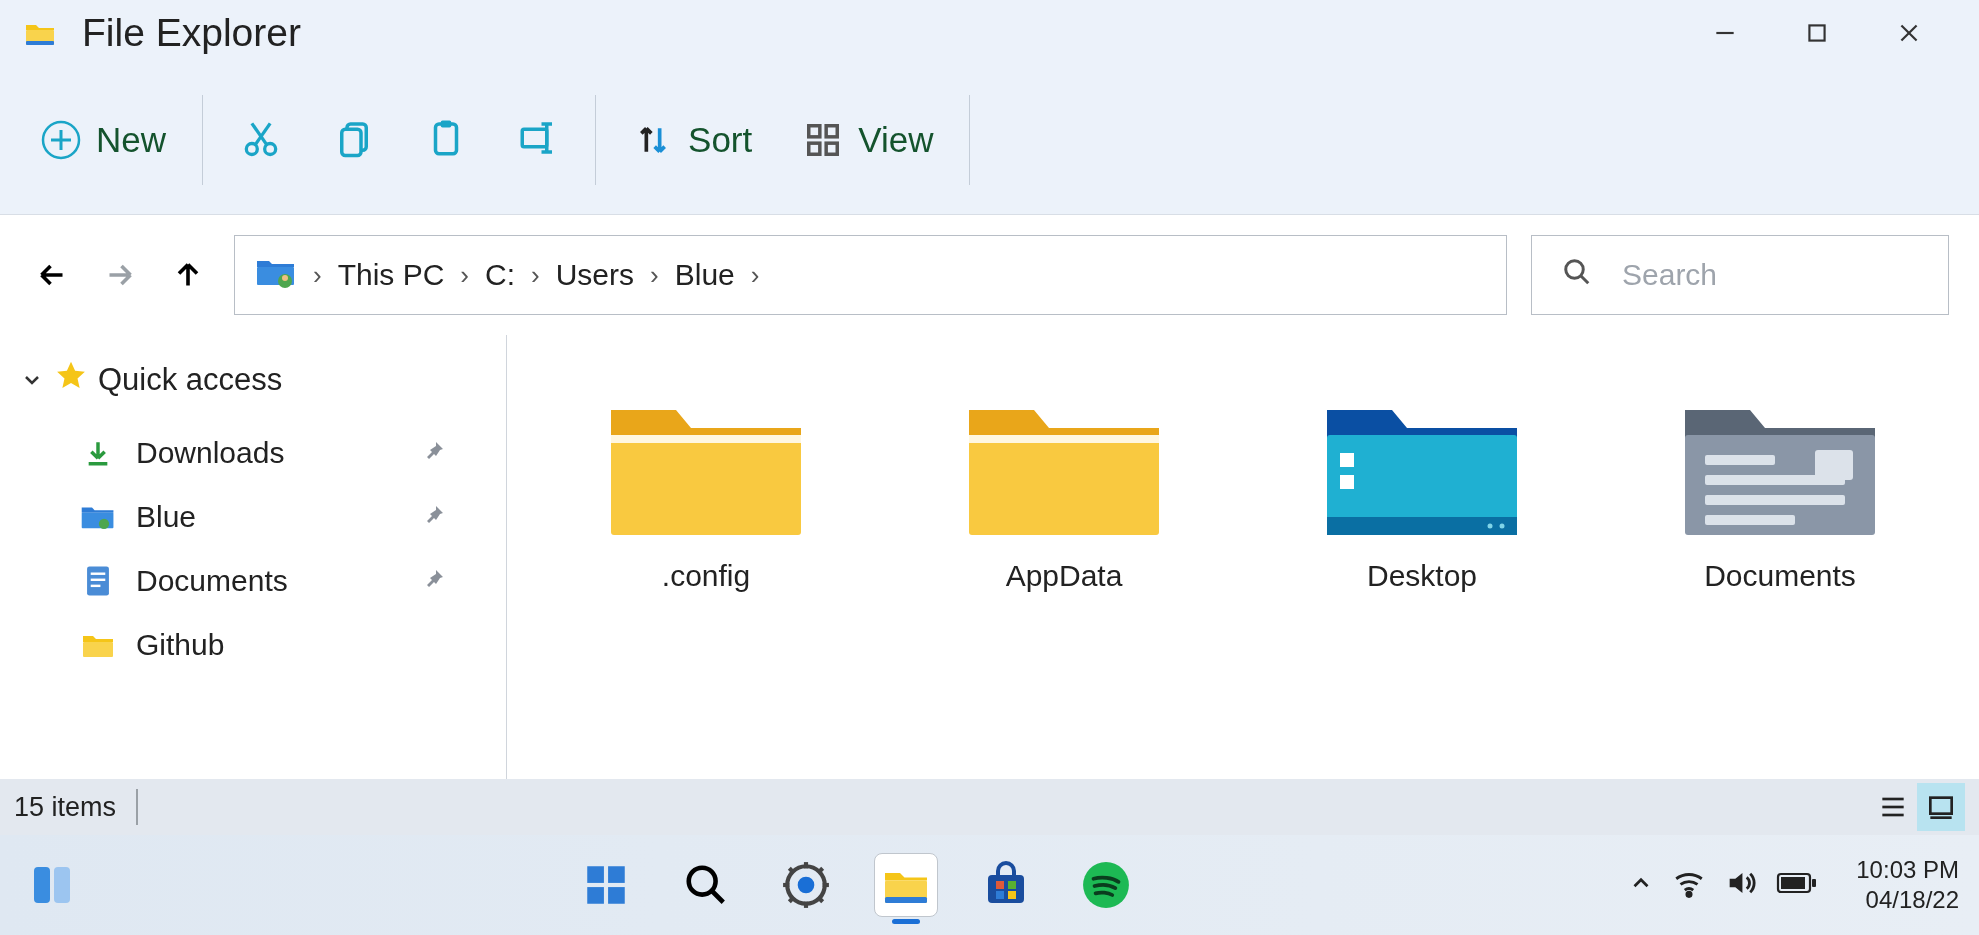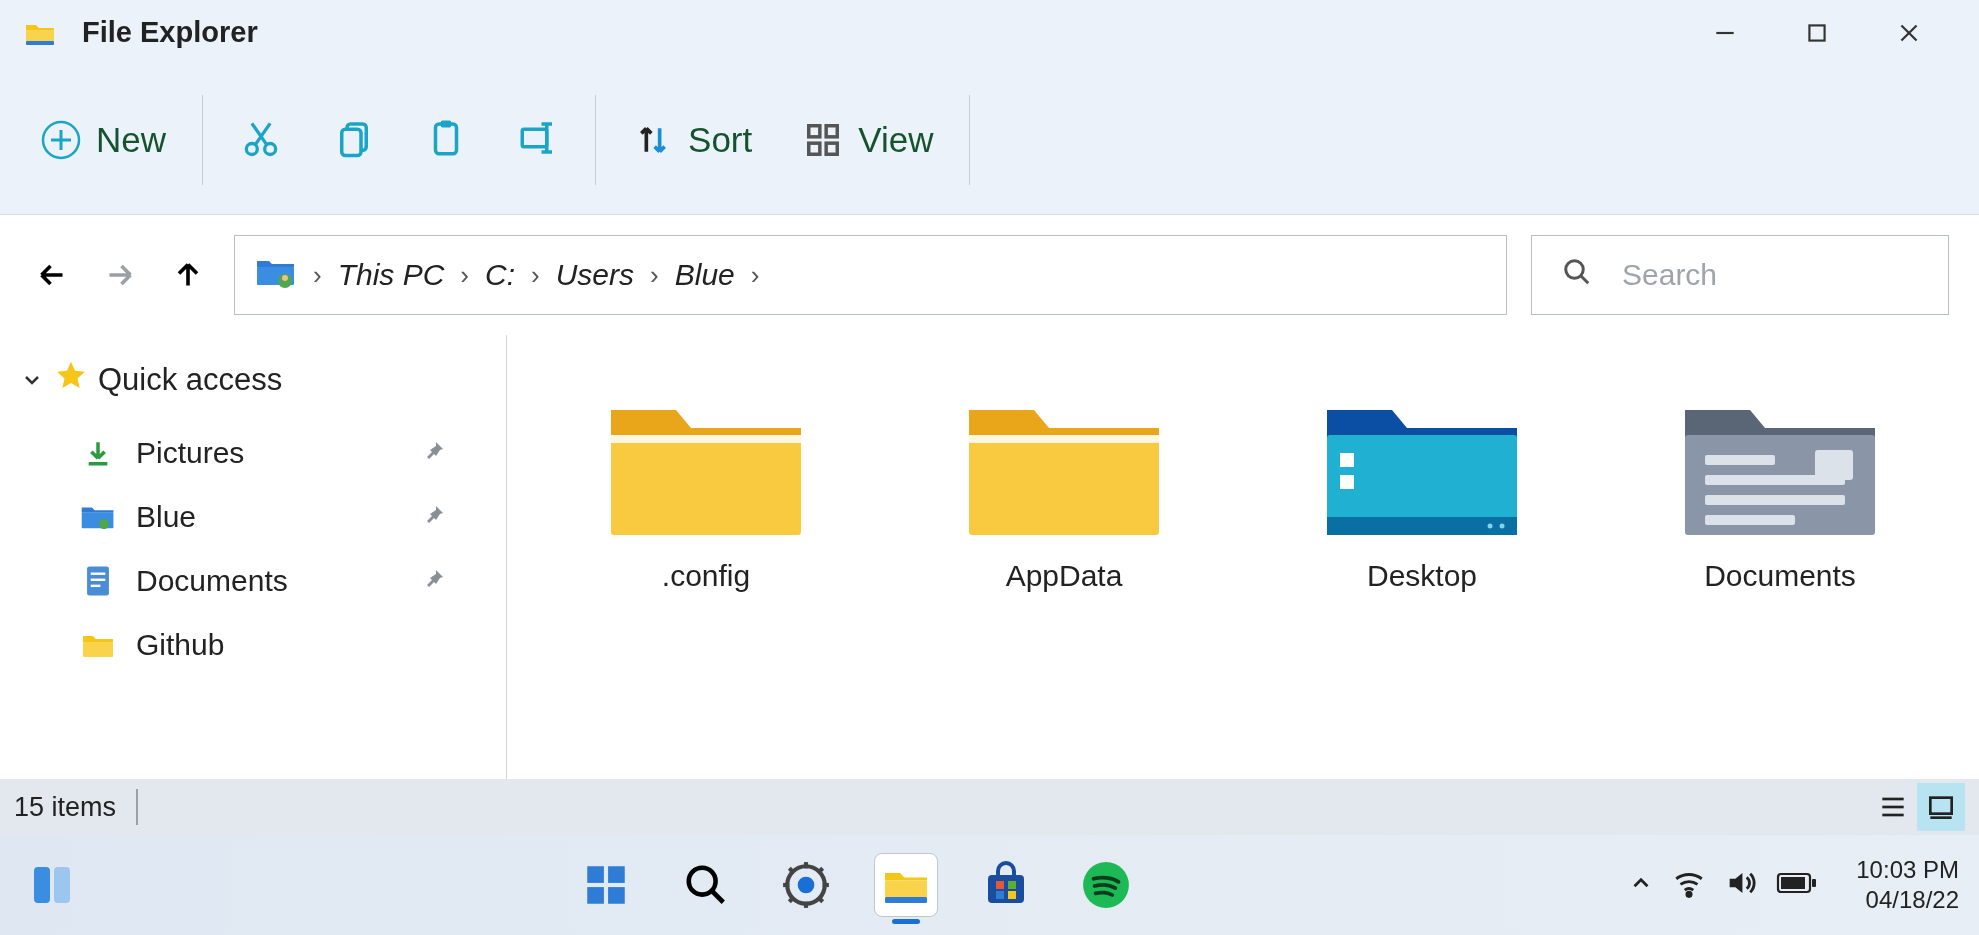--- a/index.html
+++ b/index.html
@@ -2,41 +2,41 @@
 <html><head>
 <meta charset="utf-8">
 <style>
 * { box-sizing: border-box; margin: 0; padding: 0; }
 html, body { width: 1979px; height: 935px; font-family: "Segoe UI", sans-serif; overflow: hidden; }
 body { display: flex; flex-direction: column; background: #fff; }
 
 
 .titlebar { height: 65px; background: #ecf2fa; display: flex; align-items: center; padding: 0 24px; }
 .titlebar .app-icon { width: 32px; height: 28px; margin-right: 26px; }
-.titlebar .title { font-size: 29px; color: #222; font-weight: 700; }
+.titlebar .title { font-size: 39px; color: #222; font-weight: 400; }
 .titlebar .spacer { flex: 1; }
 .win-btn { width: 92px; height: 65px; display: flex; align-items: center; justify-content: center; color: #333; }
 .win-btn svg { width: 26px; height: 26px; }
 
 
 .toolbar { height: 150px; background: #ecf2fa; border-bottom: 1px solid #d8dee6; display: flex; align-items: center; padding: 0 40px; gap: 36px; }
 .tb-group { display: flex; align-items: center; gap: 50px; }
 .tb-sep { width: 1px; height: 90px; background: #c4cdd8; }
 .tb-btn { display: flex; align-items: center; gap: 14px; color: #14532d; font-size: 35px; cursor: pointer; }
 .tb-btn .ic { width: 42px; height: 42px; display: flex; align-items: center; justify-content: center; }
 .new-plus svg, .tb-btn svg { display: block; }
 .tb-icononly { cursor: pointer; }
 
 
 .navrow { height: 120px; display: flex; align-items: center; padding: 0 30px; gap: 24px; }
 .nav-arrow { width: 44px; height: 44px; display: flex; align-items: center; justify-content: center; color: #222; cursor: pointer; }
 .nav-arrow.dis { color: #9aa0a6; }
 .addressbar { flex: 1; height: 80px; border: 1.5px solid #b8bec6; background: #fff; display: flex; align-items: center; padding: 0 20px; font-size: 30px; color: #222; gap: 16px; }
 .crumb-sep { color: #555; font-size: 26px; }
-.crumb { cursor: pointer; font-style: italic; }
+.crumb { cursor: pointer; }
 .searchbox { width: 418px; height: 80px; border: 1.5px solid #b8bec6; display: flex; align-items: center; gap: 30px; padding: 0 30px; color: #9ea4ac; font-size: 30px; }
 .searchbox input { border: none; outline: none; font-size: 30px; color: #333; flex: 1; background: transparent; }
 .searchbox input::placeholder { color: #9ea4ac; }
 
 
 .body { flex: 1; display: flex; overflow: hidden; background: #fff; }
 .sidebar { width: 507px; border-right: 1px solid #d0d5dc; padding: 24px 20px; overflow-y: auto; }
 .qa-header { display: flex; align-items: center; gap: 10px; font-size: 31px; color: #222; margin-bottom: 20px; cursor: pointer; }
 .qa-header svg.chev { width: 24px; height: 24px; }
 .side-item { display: flex; align-items: center; height: 64px; padding-left: 60px; font-size: 30px; color: #222; cursor: pointer; position: relative; }
@@ -225,21 +225,21 @@
       </span>
       <span>Quick access</span>
     </div>
 
     <div class="side-item">
       <span class="icn">
         <svg width="32" height="32" viewBox="0 0 24 24" fill="none" stroke="#2a9a3e" stroke-width="2.6">
             <path d="M12 4v12M12 16l-5-5M12 16l5-5M5 20h14"></path>
           </svg>
       </span>
-      <span>Pictures</span>
+      <span>Downloads</span>
       <span class="pin">
         <svg width="24" height="24" viewBox="0 0 24 24" fill="#8a9099">
             <path d="M14 3l7 7-3 1-4 6-2-2-5 5-2-2 5-5-2-2 6-4z"></path>
           </svg>
       </span>
     </div>
 
     <div class="side-item">
       <span class="icn">
         <svg width="36" height="30" viewBox="0 0 42 34">

